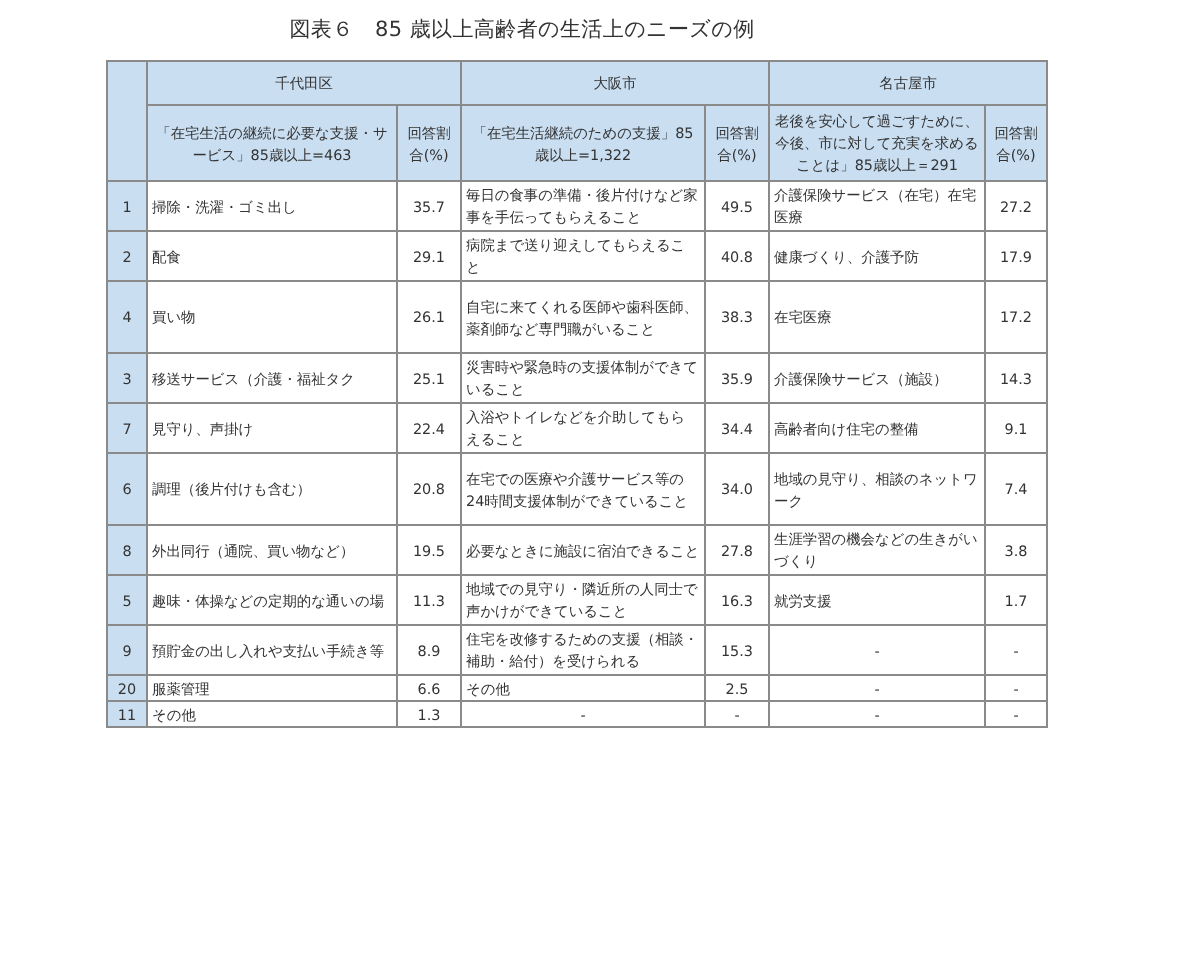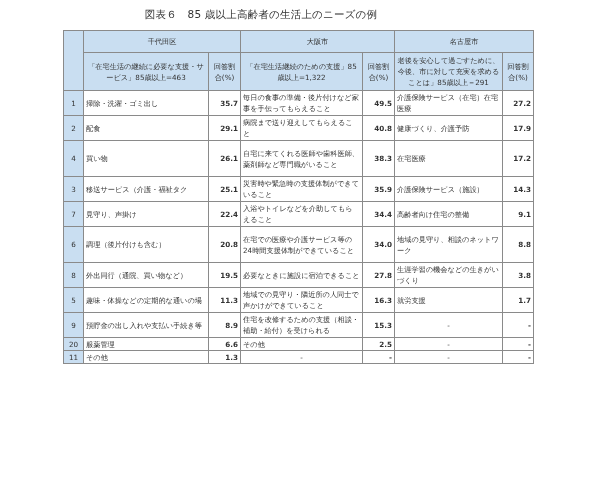--- a/index.html
+++ b/index.html
@@ -5,31 +5,31 @@
   html, body { margin: 0; padding: 0; background: #ffffff; }
   body {
     width: 600px; height: 479px; overflow: hidden; position: relative;
     font-family: "DejaVu Sans", sans-serif; color: #222;
   }
   .title {
     position: absolute; left: 0; top: 8px; width: 522px; text-align: center;
     font-size: 10.5px; color: #333; letter-spacing: 0.2px;
   }
   table.needs {
-    position: absolute; left: 63px; top: 30px;
+    position: absolute; left: 53px; top: 30px;
     border-collapse: collapse; table-layout: fixed;
     font-size: 7.2px; line-height: 11px; color: #333;
   }
   table.needs td, table.needs th {
     border: 1px solid #8a8a8a; padding: 0 2px; vertical-align: middle;
     overflow: hidden; font-weight: normal;
   }
   table.needs th { background: #c9def1; text-align: center; }
   table.needs td.rank { background: #c9def1; text-align: center; }
-  table.needs td.pct { text-align: right; font-weight: bold; }
+  table.needs td.pct { text-align: center; }
   table.needs td.dash { text-align: center; }
   table.needs td.txt { text-align: left; }
   .notes {
     position: absolute; left: 22px; top: 402px; width: 570px;
     font-size: 8px; line-height: 13.5px; color: #333;
   }
   .notes p { margin: 0; }
 </style>
 </head>
 <body>
@@ -107,21 +107,21 @@
     <td class="txt">高齢者向け住宅の整備</td>
     <td class="pct">9.1</td>
   </tr>
   <tr style="height:36px">
     <td class="rank">6</td>
     <td class="txt">調理（後片付けも含む）</td>
     <td class="pct">20.8</td>
     <td class="txt">在宅での医療や介護サービス等の24時間支援体制ができていること</td>
     <td class="pct">34.0</td>
     <td class="txt">地域の見守り、相談のネットワーク</td>
-    <td class="pct">8.8</td>
+    <td class="pct">7.4</td>
   </tr>
   <tr style="height:25px">
     <td class="rank">8</td>
     <td class="txt">外出同行（通院、買い物など）</td>
     <td class="pct">19.5</td>
     <td class="txt">必要なときに施設に宿泊できること</td>
     <td class="pct">27.8</td>
     <td class="txt">生涯学習の機会などの生きがいづくり</td>
     <td class="pct">3.8</td>
   </tr>

